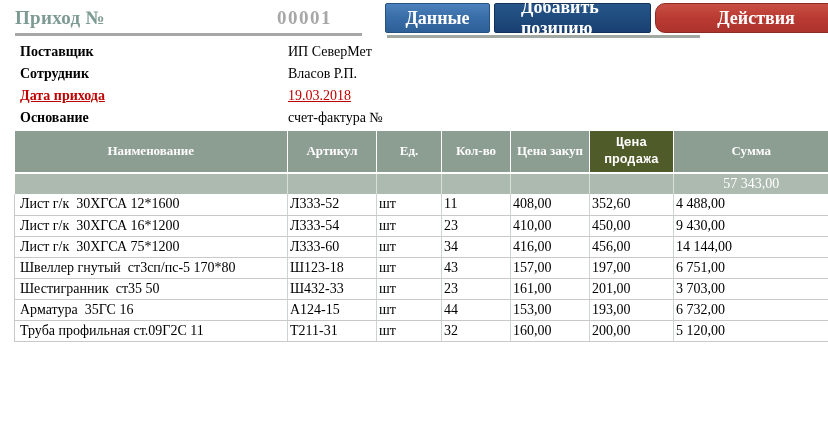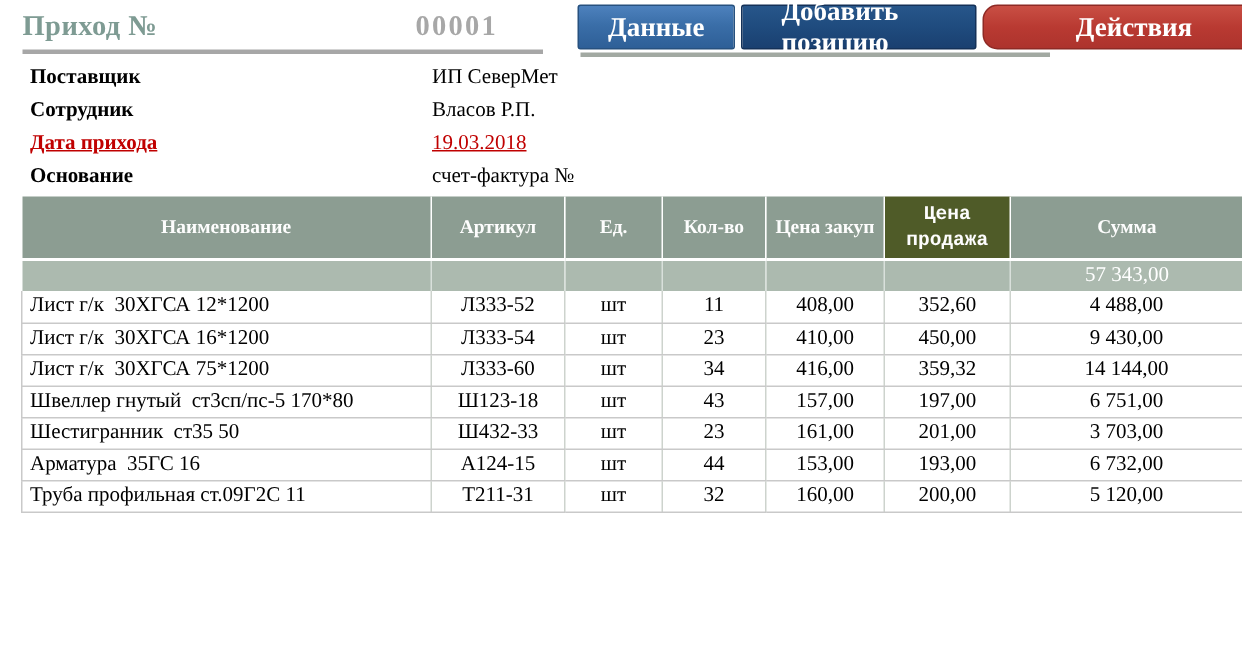--- a/index.html
+++ b/index.html
@@ -73,21 +73,21 @@
   table.doc th:last-child { border-right:none; }
   table.doc th.highlight { background:var(--highlight-olive,#4F5B28);font-family:Liberation Mono, monospace; }
   table.doc tr.total td {
     background:var(--total-green,#ACBAAF);
     color:#ffffff; font-size:14px; height:21px;
     text-align:center; border-right:1px solid rgba(255,255,255,.55);
   }
   table.doc tr.total td:last-child { border-right:none; }
   table.doc tbody td {
     background:#ffffff; color:#000;
-    font-size:14px; height:21px; text-align:center;
+    font-size:14px; height:21px; text-align:left;
     border-right:1px solid #cdd3cd; border-bottom:1px solid #c9c9c9;
     overflow:hidden; padding:0 2px;
   }
   table.doc tbody td.c0 {
     text-align:left; padding-left:5px; white-space:pre;
     border-left:1px solid #c9c9c9;
   }
   table.doc tr.total td.c0 { border-left:1px solid rgba(255,255,255,0); }
 </style>
 </head>
@@ -142,21 +142,21 @@
         <td></td>
         <td></td>
         <td></td>
         <td></td>
         <td></td>
         <td>57 343,00</td>
       </tr>
     </thead>
     <tbody>
         <tr>
-      <td class="c0">Лист г/к  30ХГСА 12*1200</td>
+      <td class="c0">Лист г/к  30ХГСА 12*1600</td>
       <td class="c1">Л333-52</td>
       <td class="c2">шт</td>
       <td class="c3">11</td>
       <td class="c4">408,00</td>
       <td class="c5">352,60</td>
       <td class="c6">4 488,00</td>
     </tr>
         <tr>
       <td class="c0">Лист г/к  30ХГСА 16*1200</td>
       <td class="c1">Л333-54</td>
@@ -165,21 +165,21 @@
       <td class="c4">410,00</td>
       <td class="c5">450,00</td>
       <td class="c6">9 430,00</td>
     </tr>
         <tr>
       <td class="c0">Лист г/к  30ХГСА 75*1200</td>
       <td class="c1">Л333-60</td>
       <td class="c2">шт</td>
       <td class="c3">34</td>
       <td class="c4">416,00</td>
-      <td class="c5">359,32</td>
+      <td class="c5">456,00</td>
       <td class="c6">14 144,00</td>
     </tr>
         <tr>
       <td class="c0">Швеллер гнутый  ст3сп/пс-5 170*80</td>
       <td class="c1">Ш123-18</td>
       <td class="c2">шт</td>
       <td class="c3">43</td>
       <td class="c4">157,00</td>
       <td class="c5">197,00</td>
       <td class="c6">6 751,00</td>

